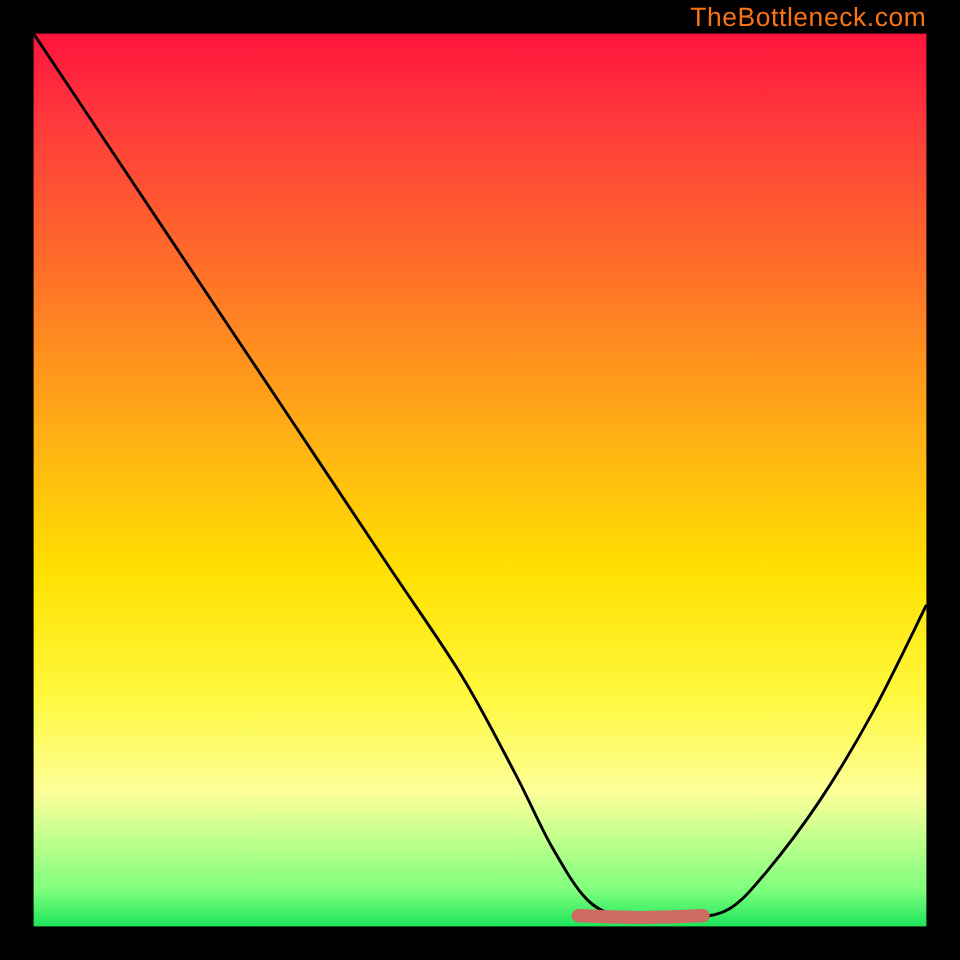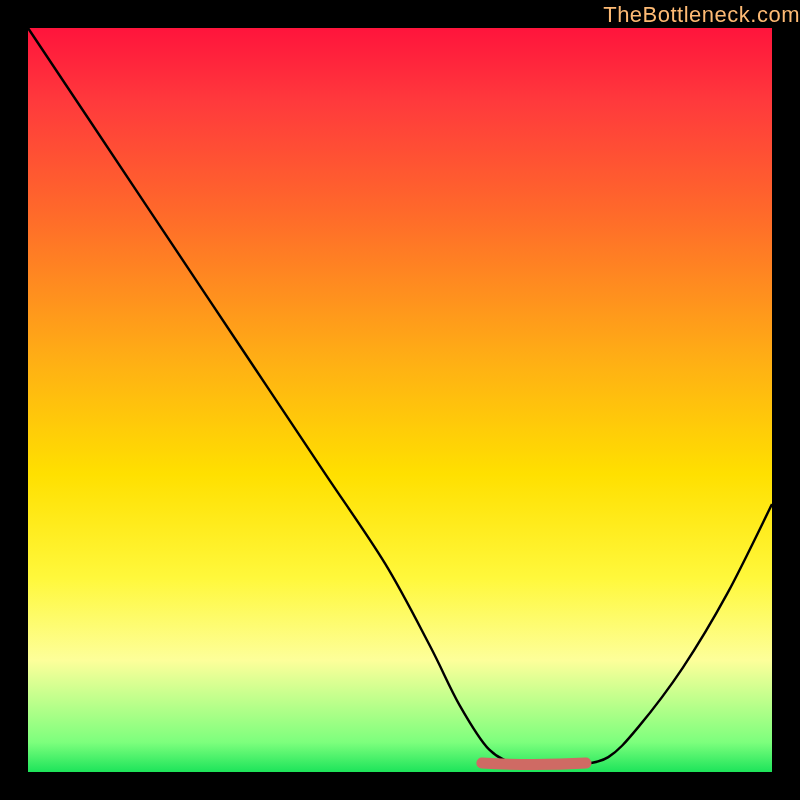--- a/index.html
+++ b/index.html
@@ -29,22 +29,22 @@
     #ffb014 45%,
     #ffe000 60%,
     #fff83c 74%,
     #fdff9a 85%,
     #7dff7d 96%,
     #1de45a 100%);
 }
 .watermark {
   position: absolute;
   top: 2px;
-  right: 0;
-  color: #fdba74;
+  right: 28px;
+  color: #f97316;
   font-size: 22px;
   font-weight: 400;
   letter-spacing: 0.5px;
   user-select: none;
 }
 svg.curve {
   position: absolute;
   left: 0; top: 0;
   width: 744px;
   height: 744px;

